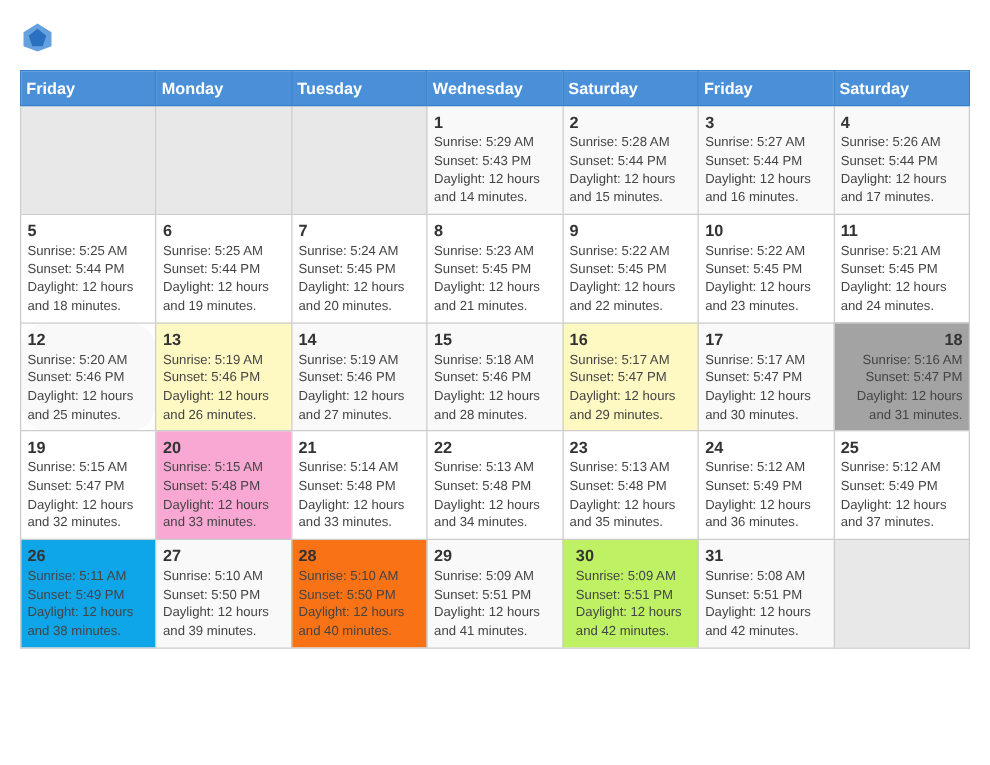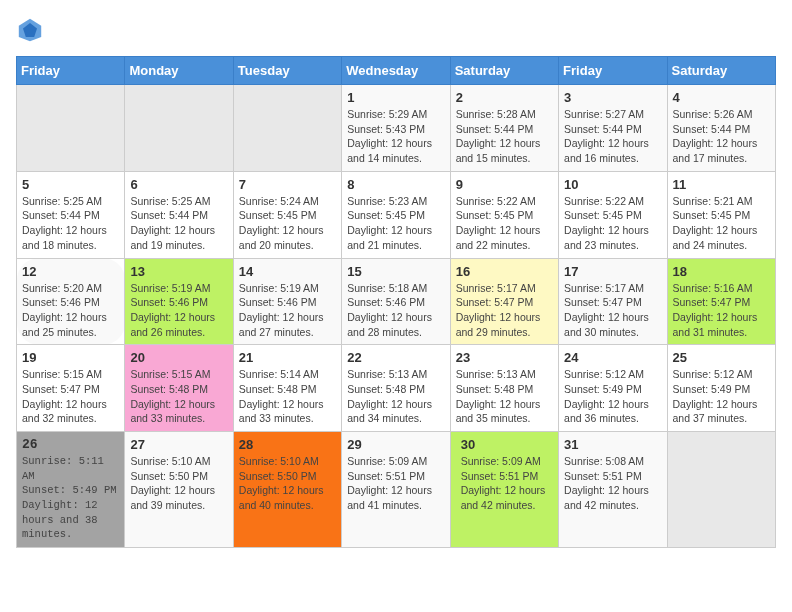--- a/index.html
+++ b/index.html
@@ -169,41 +169,41 @@
         <td style="background: rgb(255, 255, 255);">
           <div class="day-num">11</div>
           <div class="day-info">Sunrise: 5:21 AM<br>Sunset: 5:45 PM<br>Daylight: 12 hours and 24 minutes.</div>
         </td>
       </tr>
       <tr>
         <td style="background: rgb(249, 249, 249); border-radius: 22px;">
           <div class="day-num">12</div>
           <div class="day-info">Sunrise: 5:20 AM<br>Sunset: 5:46 PM<br>Daylight: 12 hours and 25 minutes.</div>
         </td>
-        <td style="background: #bef264; margin-top: 14px;">
+        <td style="background: #fef9c3; margin-top: 14px;">
           <div class="day-num">13</div>
           <div class="day-info">Sunrise: 5:19 AM<br>Sunset: 5:46 PM<br>Daylight: 12 hours and 26 minutes.</div>
         </td>
         <td style="background: rgb(249, 249, 249); margin-top: 12px;">
           <div class="day-num">14</div>
           <div class="day-info">Sunrise: 5:19 AM<br>Sunset: 5:46 PM<br>Daylight: 12 hours and 27 minutes.</div>
         </td>
         <td style="background: rgb(249, 249, 249);">
           <div class="day-num">15</div>
           <div class="day-info">Sunrise: 5:18 AM<br>Sunset: 5:46 PM<br>Daylight: 12 hours and 28 minutes.</div>
         </td>
         <td style="background: #fef9c3;">
           <div class="day-num">16</div>
           <div class="day-info">Sunrise: 5:17 AM<br>Sunset: 5:47 PM<br>Daylight: 12 hours and 29 minutes.</div>
         </td>
         <td style="background: rgb(249, 249, 249);">
           <div class="day-num">17</div>
           <div class="day-info">Sunrise: 5:17 AM<br>Sunset: 5:47 PM<br>Daylight: 12 hours and 30 minutes.</div>
         </td>
-        <td style="background: #bef264;">
+        <td style="background: #a3a3a3; text-align: right;">
           <div class="day-num">18</div>
           <div class="day-info">Sunrise: 5:16 AM<br>Sunset: 5:47 PM<br>Daylight: 12 hours and 31 minutes.</div>
         </td>
       </tr>
       <tr>
         <td style="background: rgb(255, 255, 255);">
           <div class="day-num">19</div>
           <div class="day-info">Sunrise: 5:15 AM<br>Sunset: 5:47 PM<br>Daylight: 12 hours and 32 minutes.</div>
         </td>
         <td style="background: #f9a8d4;">
@@ -225,21 +225,21 @@
         <td style="background: rgb(255, 255, 255);">
           <div class="day-num">24</div>
           <div class="day-info">Sunrise: 5:12 AM<br>Sunset: 5:49 PM<br>Daylight: 12 hours and 36 minutes.</div>
         </td>
         <td style="background: rgb(255, 255, 255);">
           <div class="day-num">25</div>
           <div class="day-info">Sunrise: 5:12 AM<br>Sunset: 5:49 PM<br>Daylight: 12 hours and 37 minutes.</div>
         </td>
       </tr>
       <tr>
-        <td style="background: #a3a3a3; font-family: Liberation Mono, monospace;">
+        <td style="background: #0ea5e9;">
           <div class="day-num">26</div>
           <div class="day-info">Sunrise: 5:11 AM<br>Sunset: 5:49 PM<br>Daylight: 12 hours and 38 minutes.</div>
         </td>
         <td style="background: rgb(249, 249, 249);">
           <div class="day-num">27</div>
           <div class="day-info">Sunrise: 5:10 AM<br>Sunset: 5:50 PM<br>Daylight: 12 hours and 39 minutes.</div>
         </td>
         <td style="background: #f97316;">
           <div class="day-num">28</div>
           <div class="day-info">Sunrise: 5:10 AM<br>Sunset: 5:50 PM<br>Daylight: 12 hours and 40 minutes.</div>

